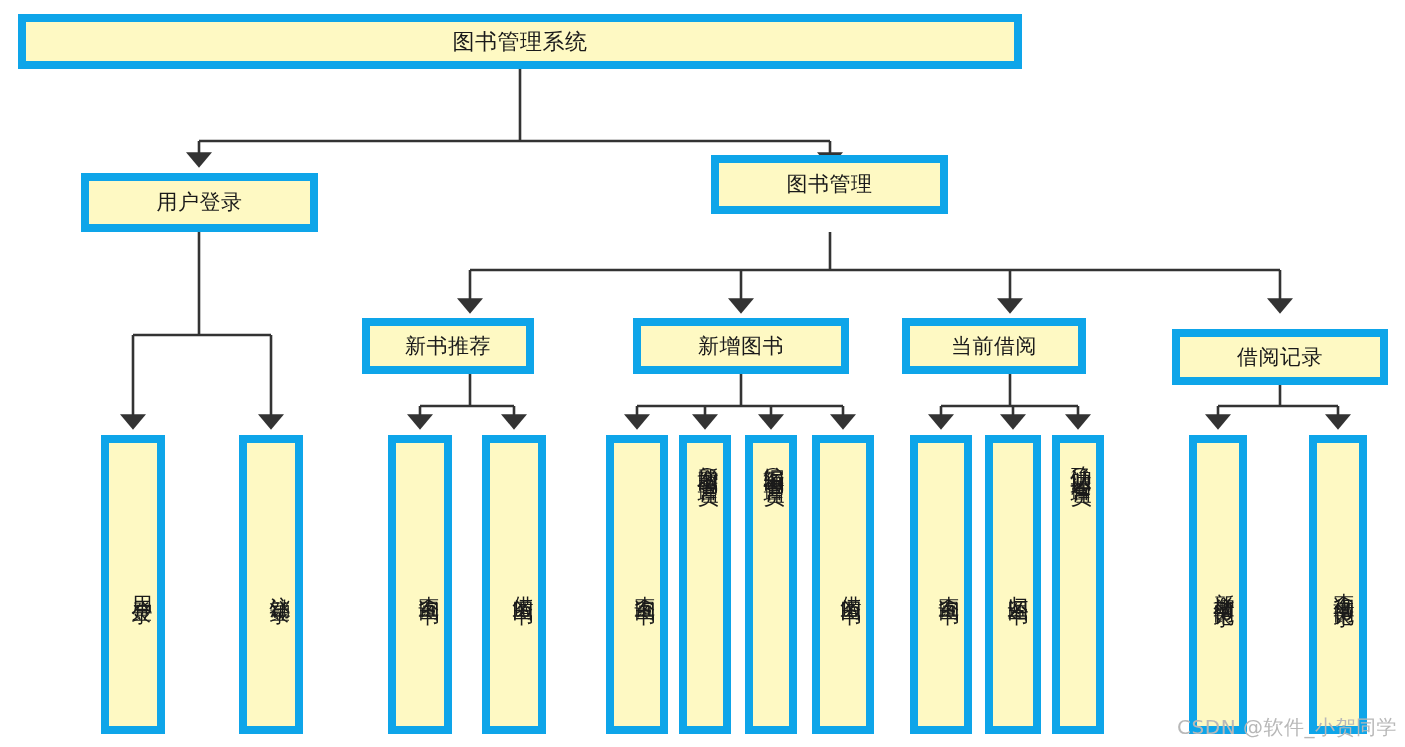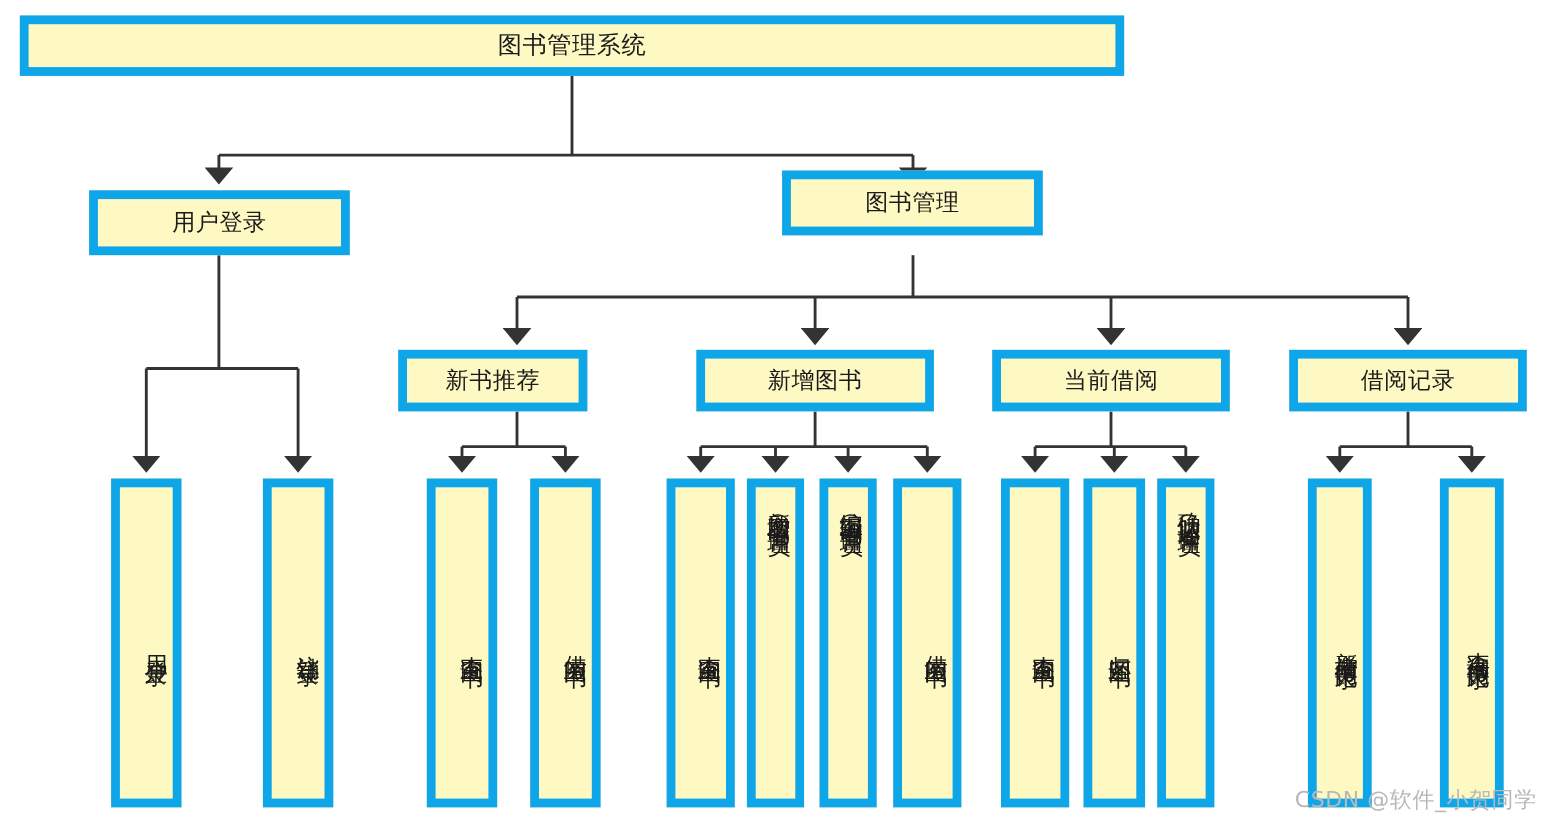--- a/index.html
+++ b/index.html
@@ -141,24 +141,24 @@
   <div class="node horiz" style="left:711px; top:155px; width:237px; height:59px;">
     <span class="label">图书管理</span>
   </div>
 
   <div class="node horiz" style="left:362px; top:318px; width:172px; height:56px;">
     <span class="label">新书推荐</span>
   </div>
   <div class="node horiz" style="left:633px; top:318px; width:216px; height:56px;">
     <span class="label">新增图书</span>
   </div>
-  <div class="node horiz" style="left:902px; top:318px; width:216px; height:56px;">
+  <div class="node horiz" style="left:902px; top:318px; width:184px; height:56px;">
     <span class="label">当前借阅</span>
   </div>
-  <div class="node horiz" style="left:1172px; top:318px; width:216px; height:56px;">
+  <div class="node horiz" style="left:1172px; top:329px; width:216px; height:56px;">
     <span class="label">借阅记录</span>
   </div>
 
   <div class="node vert mid" style="left:101px; top:435px; width:64px; height:299px;">
     <span class="label">用户登录</span>
   </div>
   <div class="node vert mid" style="left:239px; top:435px; width:64px; height:299px;">
     <span class="label">注销登录</span>
   </div>
 

